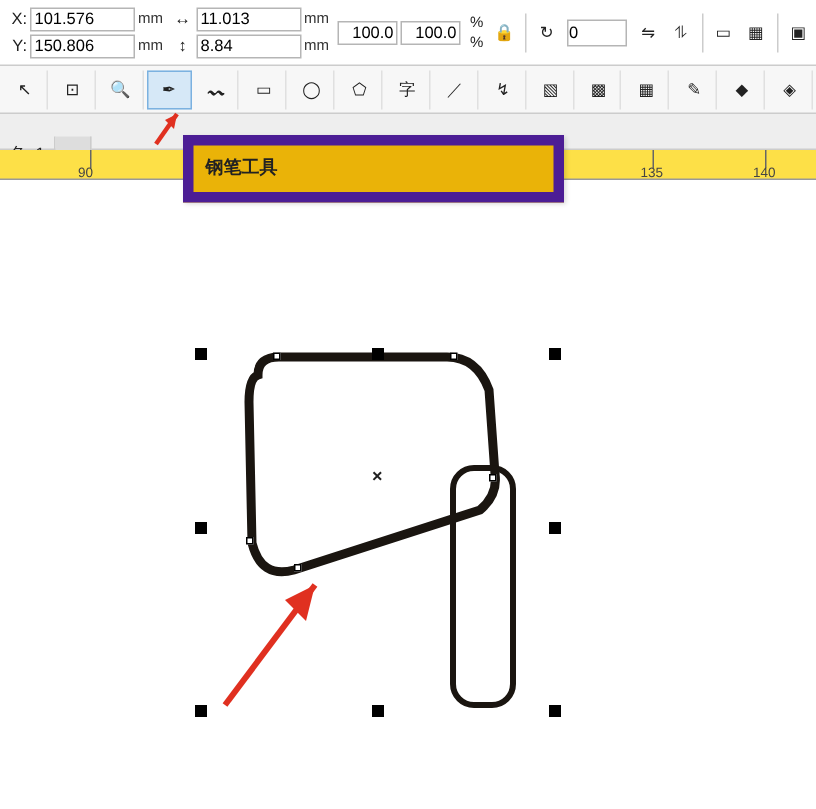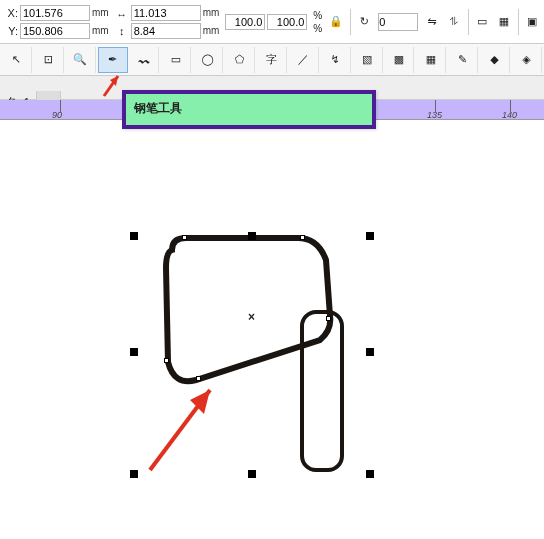--- a/index.html
+++ b/index.html
@@ -15,26 +15,26 @@
   .scale-block input { width: 40px; height: 16px; font-size: 11px; border: 1px solid #b5b5b5; text-align: right; padding-right: 2px;}
   .pct-col { display: flex; flex-direction: column; font-size: 10px; gap: 2px; justify-content: center;}
   .btn-icon { width: 22px; height: 22px; display: flex; align-items: center; justify-content: center; border: 1px solid transparent; cursor: pointer; }
   .rot-input { width: 40px; height: 18px; border: 1px solid #b5b5b5; font-size: 11px; }
   .sep { width: 1px; height: 26px; background: #ccc; }
   .toolbar2 { display: flex; align-items: center; height: 32px; border-bottom: 1px solid #ccc; gap: 2px; padding: 0 2px; background: #f7f7f7; }
   .t2-btn { width: 30px; height: 26px; display:flex; align-items:center; justify-content:center; cursor:pointer; border-right:1px solid #e0e0e0; }
   .t2-btn.active { background:#d6e8f7; border:1px solid #7bb1e0; }
   .layerbar { display:flex; align-items:center; height:24px; background:#eee; border-bottom:1px solid #ccc; font-size:11px; }
   .layerbar .cell { padding:0 6px; border-right:1px solid #ccc; height:24px; display:flex; align-items:center;margin-top:30px;}
-  .ruler { height:20px; background:#c4b5fd; border-bottom:1px solid #999; position:relative; font-size:9px; color:#444;font-style:italic;}
+  .ruler { height:20px; background:#fde047; border-bottom:1px solid #999; position:relative; font-size:9px; color:#444;}
   .ruler .tick { position:absolute; top:0; }
   .ruler .tick .line { width:1px; height:12px; background:#666; margin:0 auto;}
   .ruler .tick .num { position:absolute; top:10px; left:-8px; }
   .canvas { position: absolute; left:0; top:120px; width:544px; height:419px; background:#fff; }
-  .tooltip { position:absolute; left:122px; top:90px; width:254px; background:#86efac; border:4px solid #4c1d95; padding:6px 8px; font-size:12px; z-index:10; box-shadow:1px 1px 3px rgba(0,0,0,.15);}
+  .tooltip { position:absolute; left:122px; top:90px; width:254px; background:#eab308; border:7px solid #4c1d95; padding:6px 8px; font-size:12px; z-index:10; box-shadow:1px 1px 3px rgba(0,0,0,.15);}
   .tooltip .tt-title { font-weight:bold; margin-bottom:2px; }
   .tooltip .tt-body { font-size:11.5px; color:#333; line-height:1.4;}
   .handle { position:absolute; width:8px; height:8px; background:#000;}
   .handle.open { background:#fff; border:1px solid #000;}
   .watermark { position:absolute; left:118px; top:220px; font-size:16px; font-weight:bold; font-style:italic; color:#2a6dd8; text-shadow: -1px -1px 0 #fff,1px -1px 0 #fff,-1px 1px 0 #fff,1px 1px 0 #fff; z-index:5;}
   svg { display:block; }
 </style>
 </head>
 <body>
 

